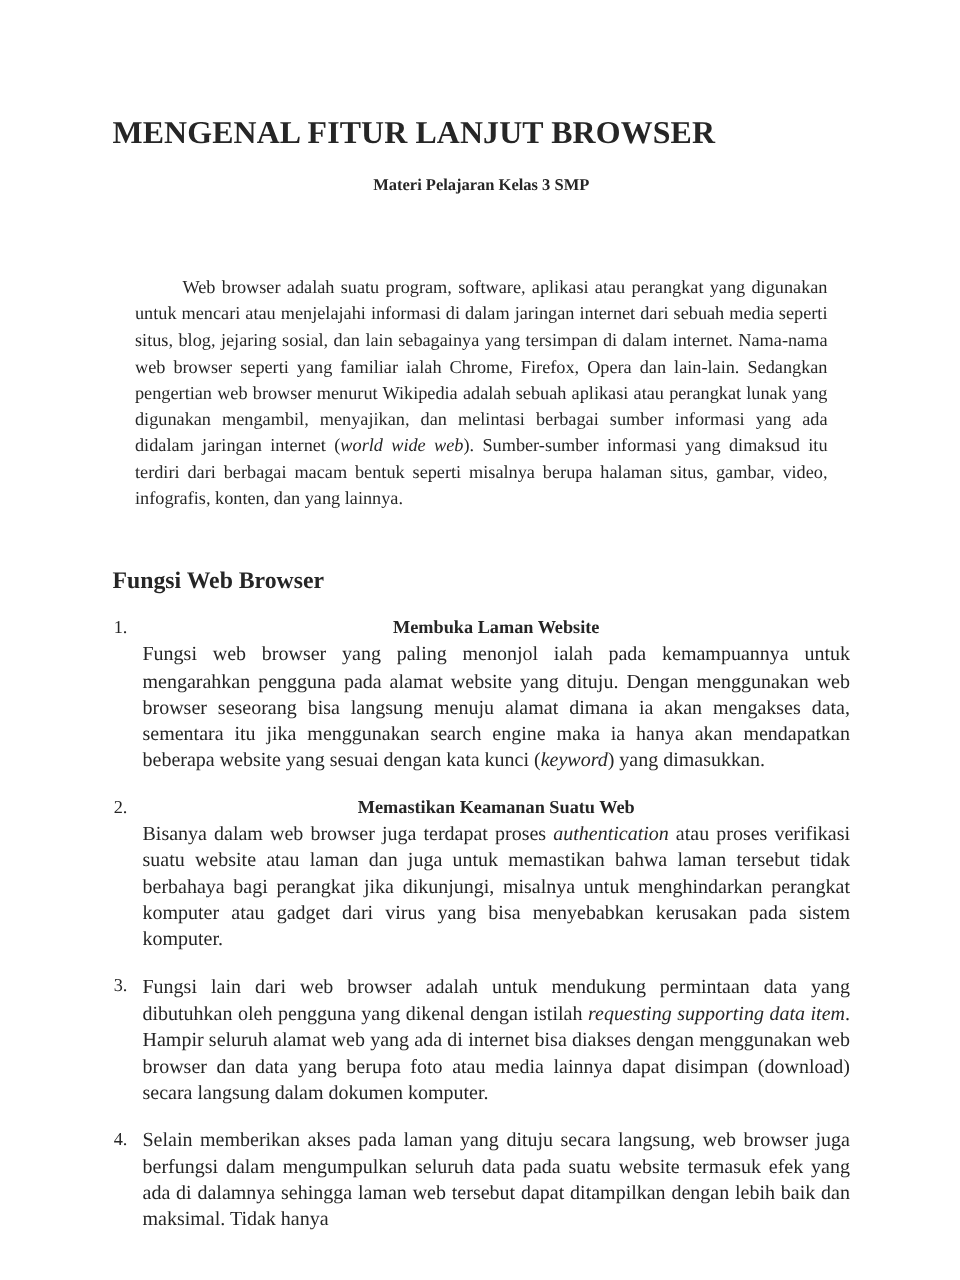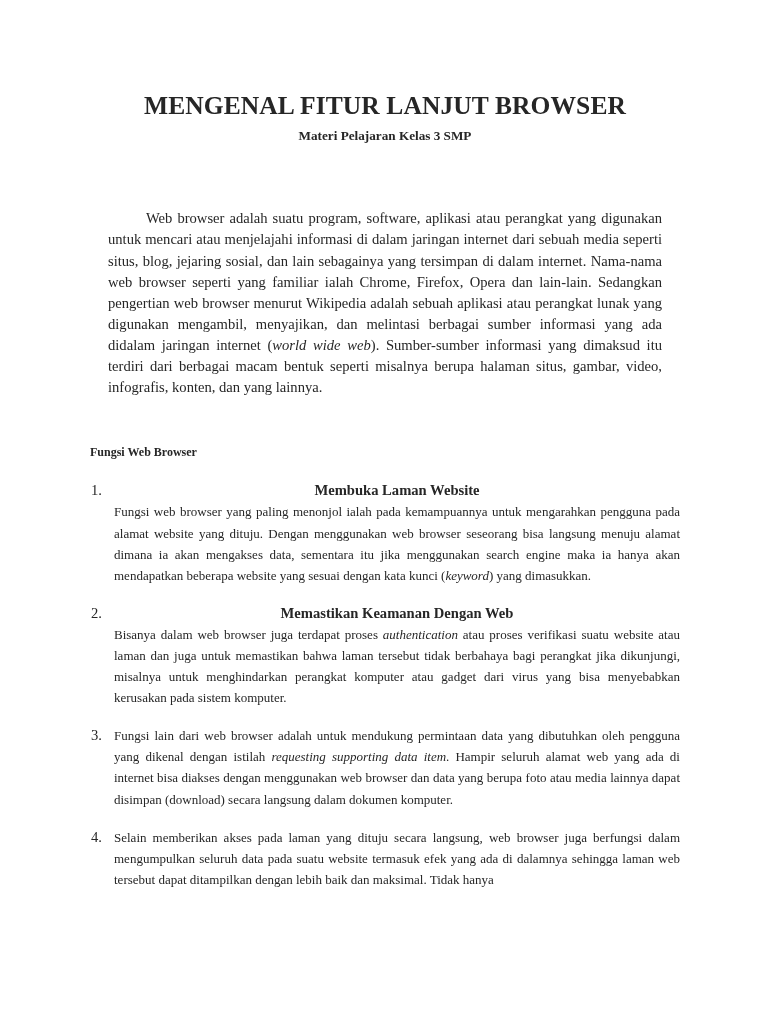--- a/index.html
+++ b/index.html
@@ -26,47 +26,46 @@
     position: absolute;
     left: 90px;
     top: 0;
     width: 590px;
   }
   .doc-title {
     margin: 0;
     padding-top: 92px;
     font-size: 25.5px;
     font-weight: bold;
-    text-align: center;
     letter-spacing: 0.1px;
     line-height: 1.12;
     color: #262626;
   }
   .doc-subtitle {
-    margin: 0;
+    margin: 12px;
     padding-top: 7px;
     font-size: 13.2px;
     font-weight: bold;
     text-align: center;
     line-height: 1.2;
     color: #262626;
   }
   .intro {
     margin: 18px;
     padding-top: 47px;
     font-size: 14.6px;
     line-height: 21.1px;
     text-align: justify;
     text-indent: 38px;
     hyphens: none;
   }
   .section-heading {
     margin: 0;
     padding-top: 26px;
-    font-size: 12px;
+    font-size: 19px;
     font-weight: bold;
     line-height: 21.1px;
   }
   .fn-list {
     list-style: none;
     margin: 0;
     padding: 0;
   }
   .fn-item {
     position: relative;
@@ -82,21 +81,21 @@
   }
   .fn-title {
     margin: 0;
     font-size: 14.6px;
     font-weight: bold;
     line-height: 21.1px;
     text-align: center;
   }
   .fn-body {
     margin: 0;
-    font-size: 13px;
+    font-size: 16px;
     line-height: 21.1px;
     text-align: justify;
     hyphens: none;
   }
   .it { font-style: italic; }
 </style>
 </head>
 <body>
 
 <div class="page">
@@ -113,21 +112,21 @@
     <ol class="fn-list">
 
       <li class="fn-item">
         <span class="fn-num">1.</span>
         <p class="fn-title">Membuka Laman Website</p>
         <p class="fn-body"><span>Fungsi web browser yang paling menonjol ialah pada kemampuannya untuk mengarahkan pengguna pada alamat website yang dituju. Dengan menggunakan web browser seseorang bisa langsung menuju alamat dimana ia akan mengakses data, sementara itu jika menggunakan search engine maka ia hanya akan mendapatkan beberapa website yang sesuai dengan kata kunci (</span><span class="it">keyword</span><span>) yang dimasukkan.</span></p>
       </li>
 
       <li class="fn-item">
         <span class="fn-num">2.</span>
-        <p class="fn-title">Memastikan Keamanan Dengan Web</p>
+        <p class="fn-title">Memastikan Keamanan Suatu Web</p>
         <p class="fn-body"><span>Bisanya dalam web browser juga terdapat proses </span><span class="it">authentication</span><span> atau proses verifikasi suatu website atau laman dan juga untuk memastikan bahwa laman tersebut tidak berbahaya bagi perangkat jika dikunjungi, misalnya untuk menghindarkan perangkat komputer atau gadget dari virus yang bisa menyebabkan kerusakan pada sistem komputer.</span></p>
       </li>
 
       <li class="fn-item">
         <span class="fn-num">3.</span>
         <p class="fn-body"><span>Fungsi lain dari web browser adalah untuk mendukung permintaan data yang dibutuhkan oleh pengguna yang dikenal dengan istilah </span><span class="it">requesting supporting data item</span><span>. Hampir seluruh alamat web yang ada di internet bisa diakses dengan menggunakan web browser dan data yang berupa foto atau media lainnya dapat disimpan (download) secara langsung dalam dokumen komputer.</span></p>
       </li>
 
       <li class="fn-item">
         <span class="fn-num">4.</span>

